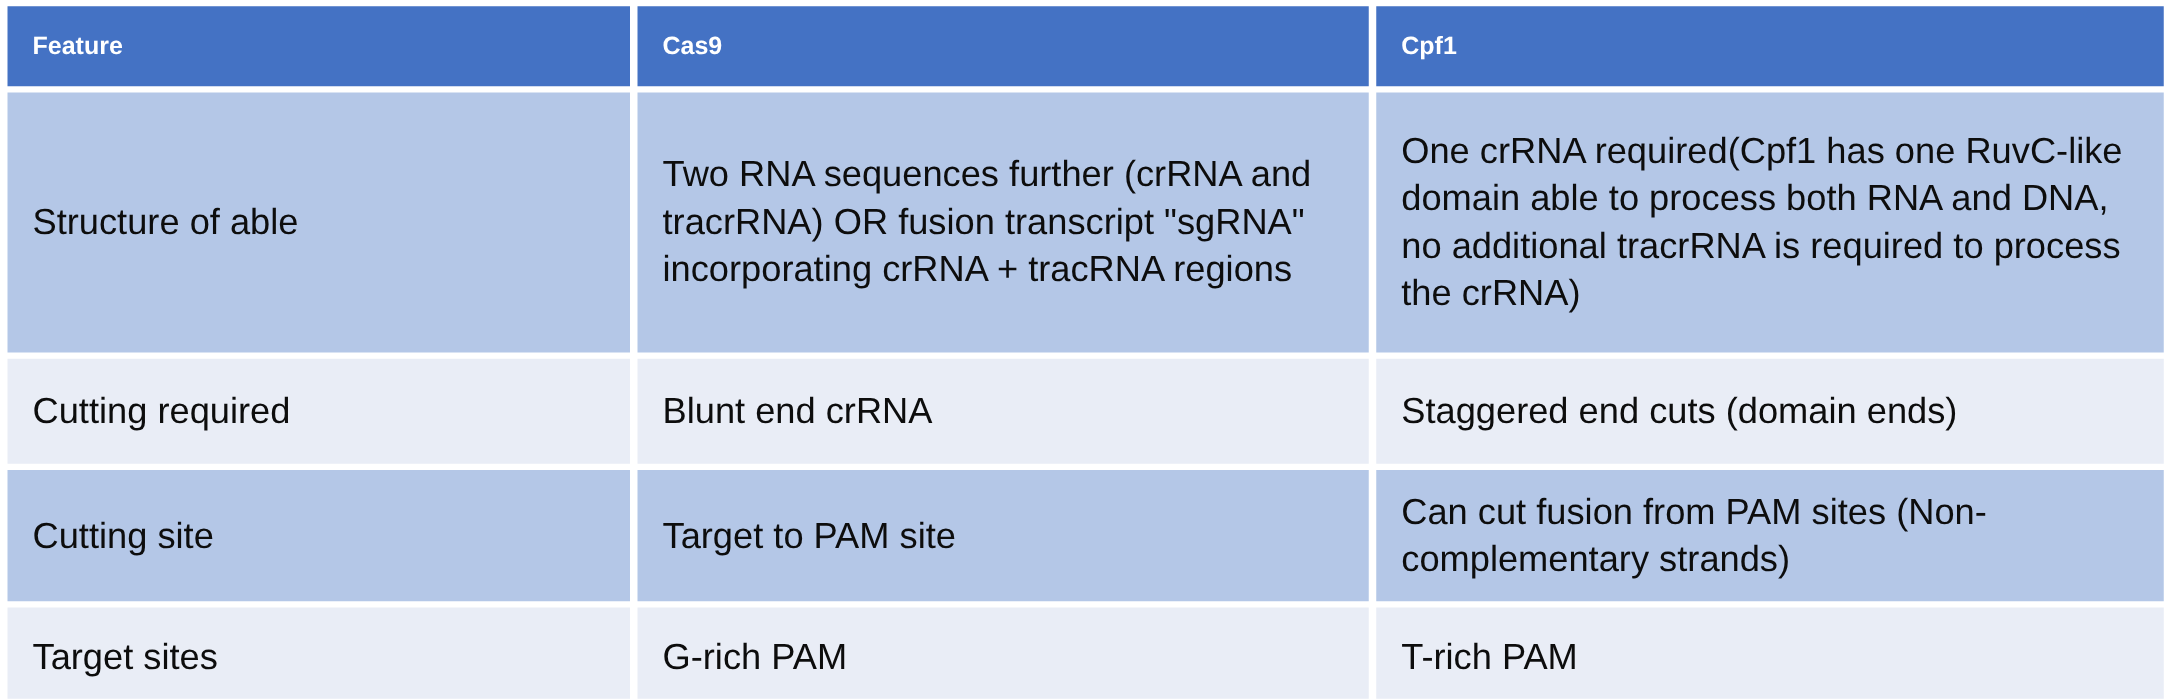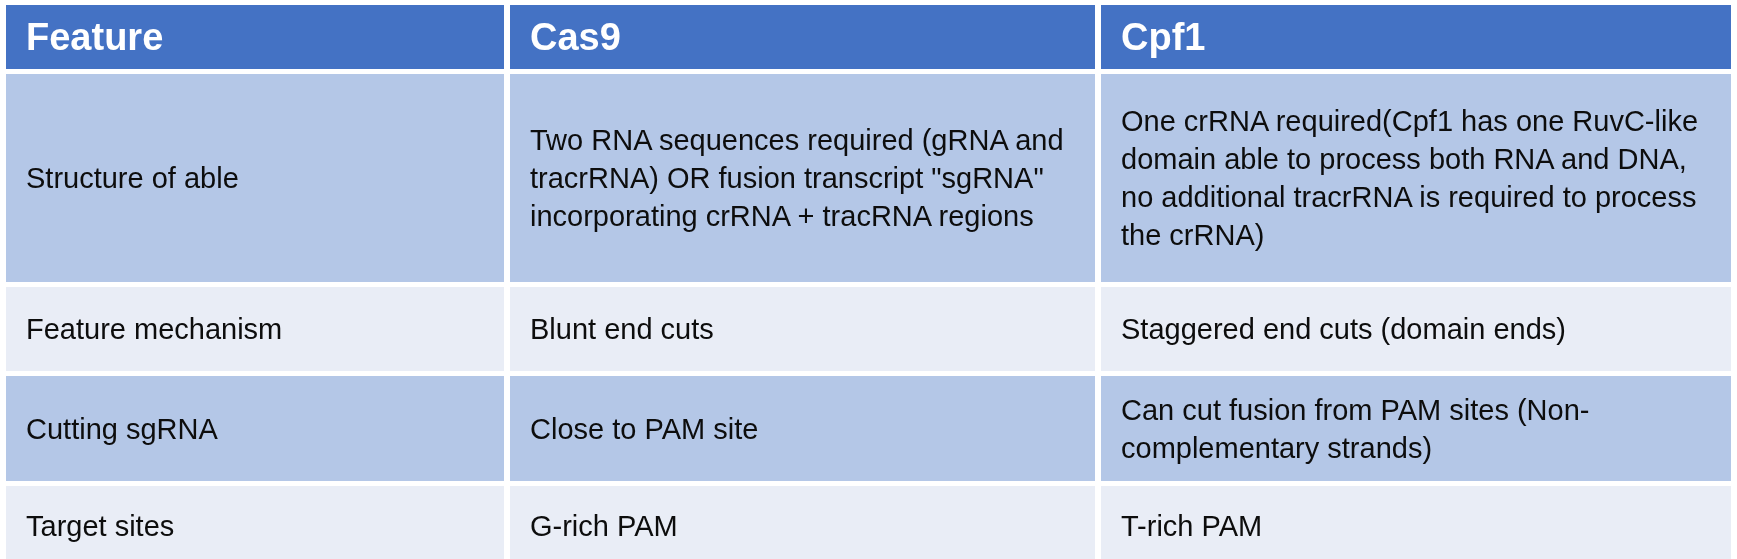--- a/index.html
+++ b/index.html
@@ -22,21 +22,21 @@
   col.c2 { width: 630px; }
   th, td {
     padding: 6px 20px;
     text-align: left;
     vertical-align: middle;
     word-wrap: break-word;
   }
   th {
     background: var(--header_bg, #4472C4);
     color: var(--header_text, #ffffff);
-    font-size: 38px;
+    font-size: 20px;
     font-weight: bold;
     height: 52px;
   }
   td {
     color: var(--body_text, #0d0d0d);
     font-size: 29px;
     line-height: 38px;
     font-weight: normal;
   }
   tr.band-a td { background: var(--band_light_blue, #B4C7E7); }
@@ -58,31 +58,31 @@
   <thead>
     <tr>
       <th>Feature</th>
       <th>Cas9</th>
       <th>Cpf1</th>
     </tr>
   </thead>
   <tbody>
     <tr class="band-a r0">
       <td>Structure of able</td>
-      <td>Two RNA sequences required (gRNA and tracrRNA) OR fusion transcript "sgRNA" incorporating crRNA + tracRNA regions</td>
+      <td>Two RNA sequences further (crRNA and tracrRNA) OR fusion transcript "sgRNA" incorporating crRNA + tracRNA regions</td>
       <td>One crRNA required(Cpf1 has one RuvC-like domain able to process both RNA and DNA, no additional tracrRNA is required to process the crRNA)</td>
     </tr>
     <tr class="band-b r1">
-      <td>Feature mechanism</td>
-      <td>Blunt end cuts</td>
+      <td>Cutting required</td>
+      <td>Blunt end crRNA</td>
       <td>Staggered end cuts (domain ends)</td>
     </tr>
     <tr class="band-a r2">
-      <td>Cutting sgRNA</td>
-      <td>Close to PAM site</td>
+      <td>Cutting site</td>
+      <td>Target to PAM site</td>
       <td>Can cut fusion from PAM sites (Non-complementary strands)</td>
     </tr>
     <tr class="band-b r3">
       <td>Target sites</td>
       <td>G-rich PAM</td>
       <td>T-rich PAM</td>
     </tr>
   </tbody>
 </table>
 

